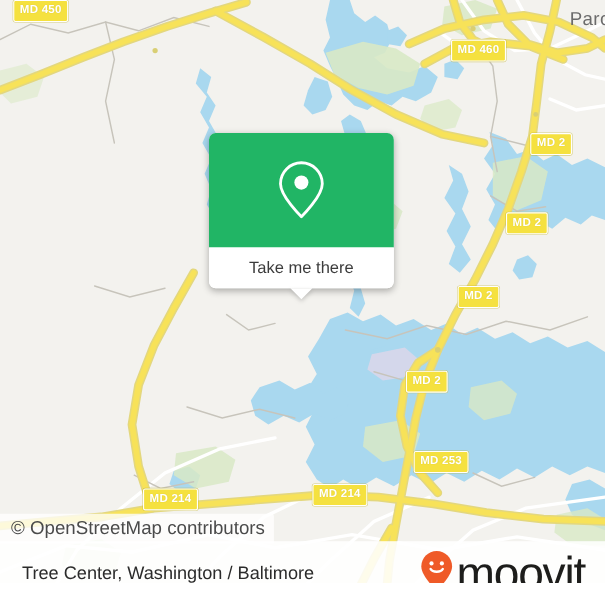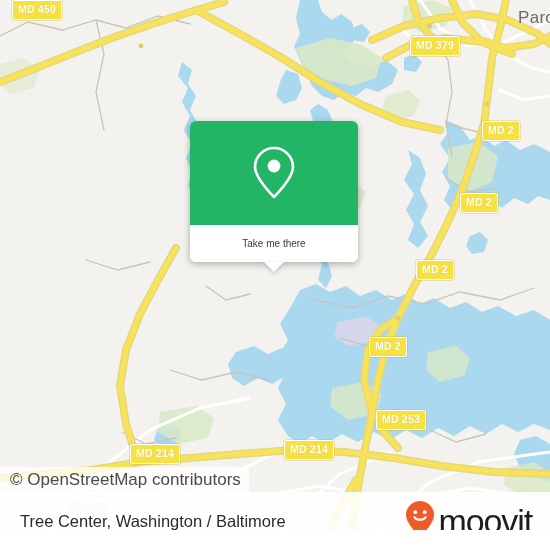--- a/index.html
+++ b/index.html
@@ -79,21 +79,21 @@
   .popup-footer {
     height: 37px;
     background: #ffffff;
     border-radius: 0 0 6px 6px;
     display: flex;
     align-items: center;
     justify-content: center;
     position: relative;
   }
   .popup-footer-label {
-    font-size: 10px;
+    font-size: 15px;
     color: #3c3c3c;
     font-family: "Liberation Sans", sans-serif;
   }
   .popup-tail {
     position: absolute;
     left: 50%;
     bottom: -10px;
     margin-left: -10px;
     width: 0; height: 0;
     border-left: 10px solid transparent;
@@ -137,21 +137,21 @@
     white-space: nowrap;
   }
   .brand {
     display: flex;
     align-items: center;
     gap: 2px;
   }
   .brand-mark { display: block; }
   .brand-word {
     font-family: "Liberation Sans", sans-serif;
-    font-size: 34px;
+    font-size: 42px;
     color: #1d1d1b;
     letter-spacing: -1.1px;
     font-weight: normal;
     line-height: 1;
     margin-left: 1px;
   }
 </style>
 </head>
 <body>
 
@@ -310,21 +310,21 @@
           <circle cx="487" cy="104" r="2.2"></circle>
           <circle cx="398" cy="318" r="2.6"></circle>
           <circle cx="139" cy="462" r="2.4"></circle>
         </g>
 
       </g>
     </svg>
   </div>
 
   <div class="shield" style="left:12px; top:0px;">MD 450</div>
-  <div class="shield" style="left:410px; top:36px;">MD 379</div>
+  <div class="shield" style="left:410px; top:36px;">MD 460</div>
   <div class="shield" style="left:482px; top:121px;">MD 2</div>
   <div class="shield" style="left:460px; top:193px;">MD 2</div>
   <div class="shield" style="left:416px; top:260px;">MD 2</div>
   <div class="shield" style="left:369px; top:337px;">MD 2</div>
   <div class="shield" style="left:376px; top:410px;">MD 253</div>
   <div class="shield" style="left:130px; top:444px;">MD 214</div>
   <div class="shield" style="left:284px; top:440px;">MD 214</div>
 
   <div class="place-label" style="left:518px; top:8px;">Parole</div>
 

